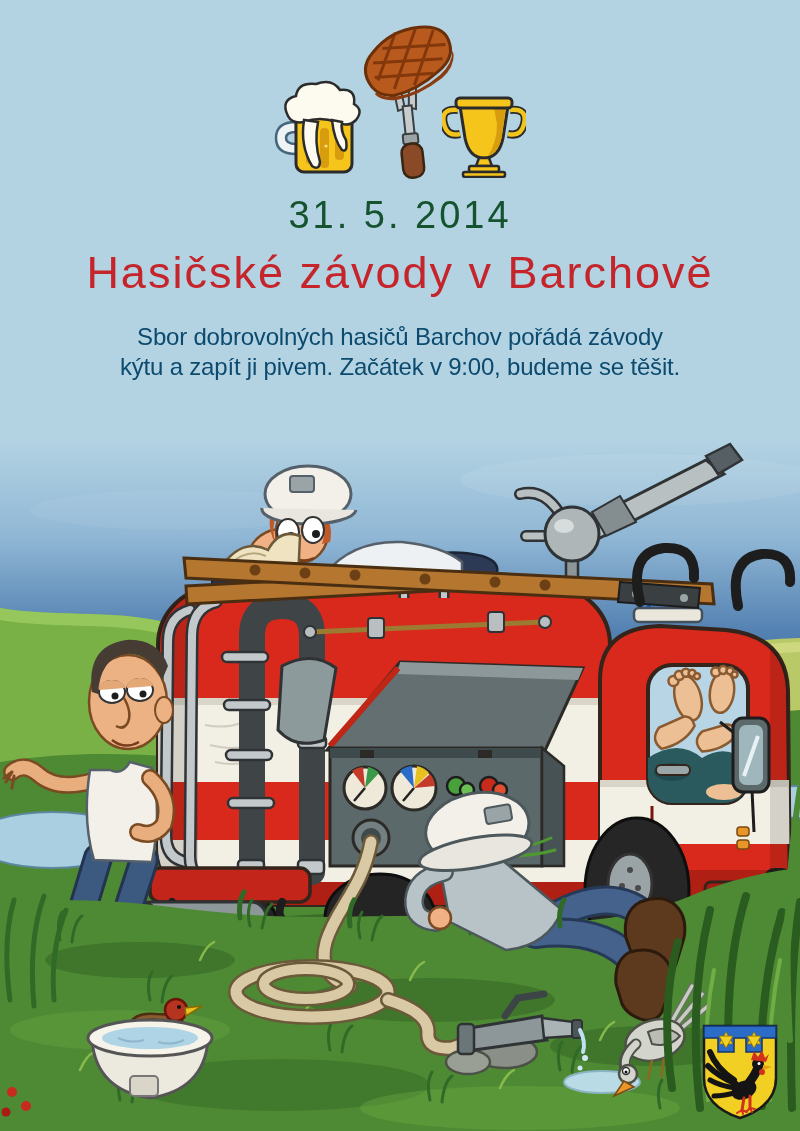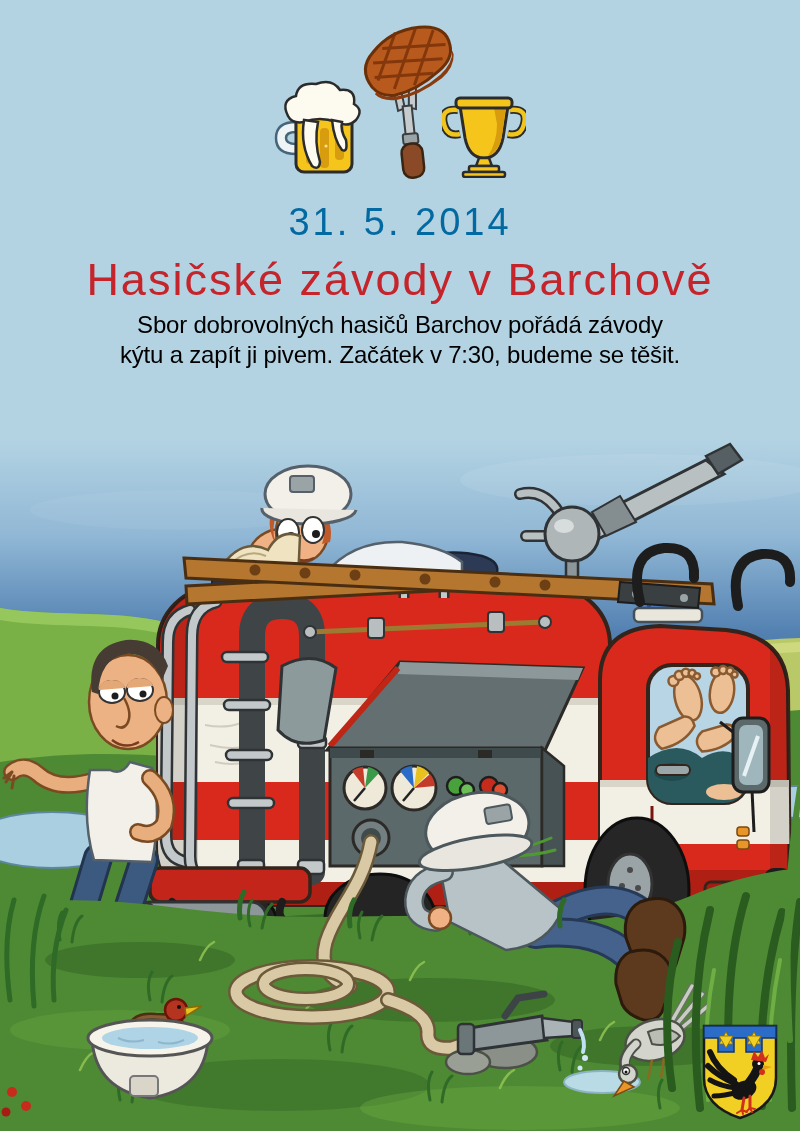--- a/index.html
+++ b/index.html
@@ -4,23 +4,23 @@
 <style>
   html,body{margin:0;padding:0;}
   body{width:800px;height:1131px;background:#b3d3e3;font-family:"Liberation Sans",sans-serif;}
   .poster{position:absolute;top:0;left:0;width:800px;height:1131px;background:#b3d3e3;overflow:hidden;}
   .header{position:absolute;top:0;left:0;width:800px;text-align:center;z-index:3;}
   .icons{display:flex;justify-content:center;align-items:flex-end;height:168px;margin-top:12px;}
   .icons svg{display:block;}
   .icon-beer{margin-right:-20px;position:relative;z-index:2;}
   .icon-fork{position:relative;z-index:1;}
   .icon-trophy{margin-left:-30px;margin-bottom:2px;position:relative;z-index:2;}
-  .date{margin-top:21px;font-size:38px;letter-spacing:3px;color:#0369a1;}
+  .date{margin-top:14px;font-size:38px;letter-spacing:3px;color:#14532d;}
   .title{margin:10px 0 0 0;font-size:45px;font-weight:normal;letter-spacing:2px;color:#c5242b;text-align:center;}
-  .body-text{margin-top:4px;font-size:24px;line-height:29.5px;color:#000000;letter-spacing:-0.2px;}
+  .body-text{margin-top:23px;font-size:24px;line-height:29.5px;color:#0c4a6e;letter-spacing:-0.2px;}
   .scene{position:absolute;top:440px;left:0;z-index:1;}
   .crest{position:absolute;top:1022px;left:700px;z-index:4;}
 </style>
 </head>
 <body>
 
 <div class="poster">
 
   <svg class="scene" width="800" height="691" viewBox="0 0 800 691">
     <defs>
@@ -463,21 +463,21 @@
         <rect x="14" y="10" width="56" height="10" rx="4" fill="#f6c51c" stroke="#2b2b2b" stroke-width="3"></rect>
         <polygon points="37,70 47,70 50,78 34,78" fill="#f6c51c" stroke="#2b2b2b" stroke-width="2.5"></polygon>
         <rect x="27" y="78" width="30" height="6" rx="2" fill="#f6c51c" stroke="#2b2b2b" stroke-width="2.5"></rect>
         <rect x="21" y="84" width="42" height="5" rx="2" fill="#f6c51c" stroke="#2b2b2b" stroke-width="2.5"></rect>
       </svg>
     </div>
     <div class="date">31. 5. 2014</div>
     <h1 class="title">Hasičské závody v Barchově</h1>
     <div class="body-text">
       <div>Sbor dobrovolných hasičů Barchov pořádá závody</div>
-      <div>kýtu a zapít ji pivem. Začátek v 7:30, budeme se těšit.</div>
+      <div>kýtu a zapít ji pivem. Začátek v 9:00, budeme se těšit.</div>
     </div>
   </div>
 
   <svg class="crest" width="80" height="100" viewBox="0 0 80 100">
     <path d="M4,4 H76 V56 Q76,84 40,96 Q4,84 4,56 Z" fill="#f2d023" stroke="#1a1a1a" stroke-width="2.5"></path>
     <path d="M4,4 H76 V16 H62 V30 H46 V16 H34 V30 H18 V16 H4 Z" fill="#2a6cc8" stroke="#14366b" stroke-width="1.5"></path>
     <g fill="#f2d023" stroke="#8a6a00" stroke-width="0.8">
       <polygon points="26,10 32.9,22 19.1,22"></polygon>
         <polygon points="26,26 19.1,14 32.9,14"></polygon>
       <polygon points="54,10 60.9,22 47.1,22"></polygon>

